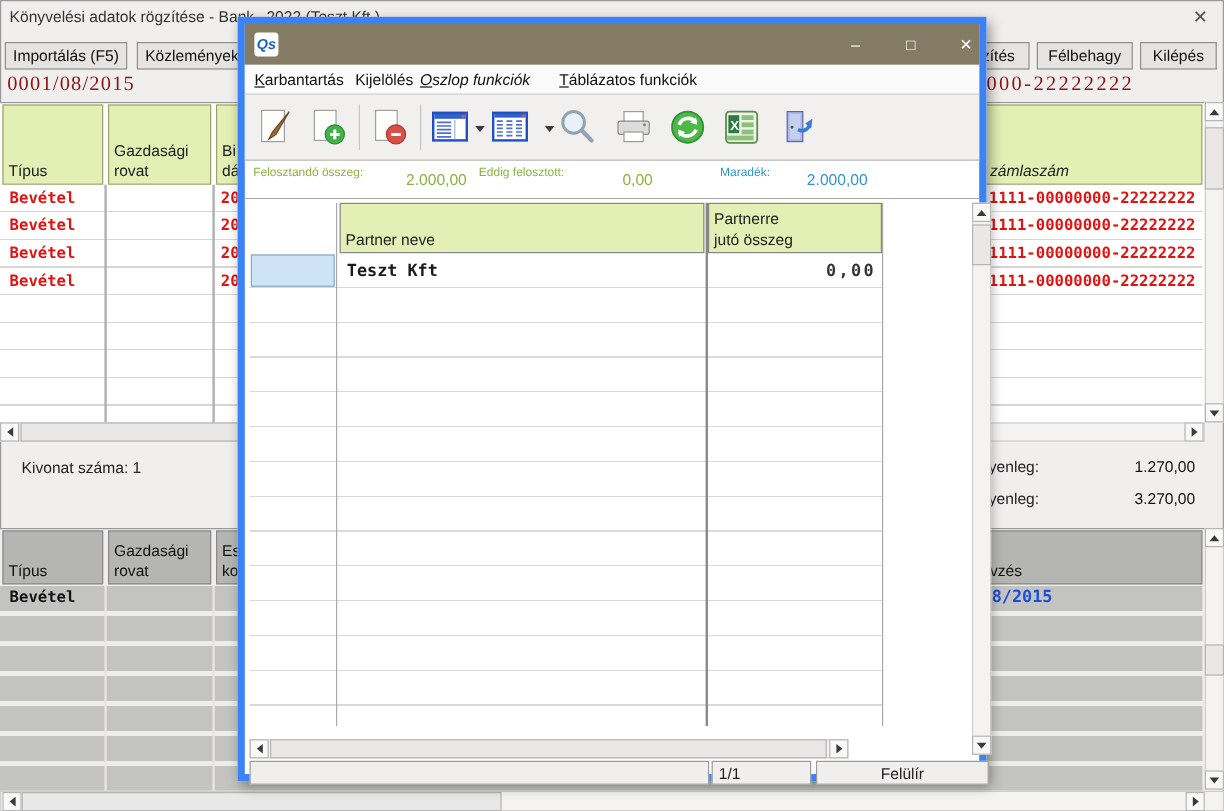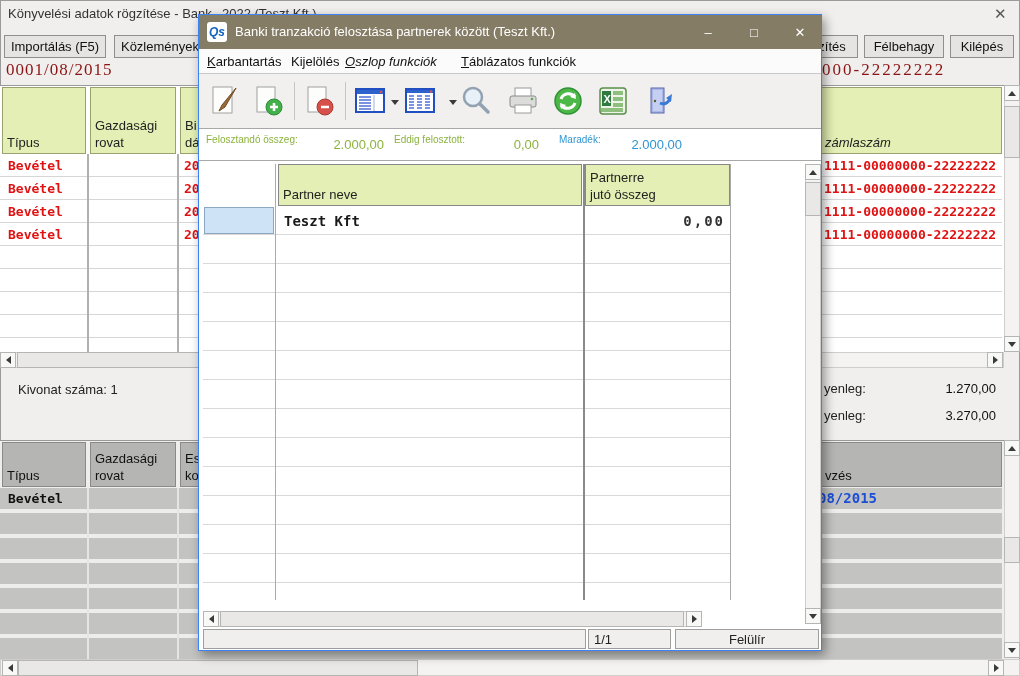--- a/index.html
+++ b/index.html
@@ -25,37 +25,37 @@
   .sbtrack{position:absolute;background:#f4f3f1;border:1px solid #cfcecd;}
   .sbtn{position:absolute;width:16px;height:16px;background:#f8f8f7;border:1px solid #b5b5b5;
     display:flex;align-items:center;justify-content:center;}
   .thumb{position:absolute;background:#e9e8e6;border:1px solid #b5b5b5;}
   .tri{width:0;height:0;display:block;}
   .tri.up{border-left:4px solid transparent;border-right:4px solid transparent;border-bottom:5px solid #3a3a3a;}
   .tri.down{border-left:4px solid transparent;border-right:4px solid transparent;border-top:5px solid #3a3a3a;}
   .tri.left{border-top:4px solid transparent;border-bottom:4px solid transparent;border-right:5px solid #3a3a3a;}
   .tri.right{border-top:4px solid transparent;border-bottom:4px solid transparent;border-left:5px solid #3a3a3a;}
   
-  #dialog{left:198px;top:14px;width:624px;height:637px;background:#fff;border:1px solid #3b82f6;
+  #dialog{left:198px;top:14px;width:624px;height:637px;background:#fff;border:6px solid #3b82f6;
     box-shadow:3px 4px 10px rgba(0,0,0,.4);z-index:10;}
   #dlg-titlebar{left:0;top:0;width:100%;height:34px;background:var(--titlebar-brown);
     display:flex;align-items:center;color:#fff;}
   .dlg-ctrl{position:absolute;top:0;width:34px;height:34px;display:flex;align-items:center;
     justify-content:center;color:#fff;font-size:13px;}
   #dlg-menubar{left:0;top:34px;width:100%;height:25px;background:#fbfbfb;border-bottom:1px solid #c9c9c9;}
   .menu-item{position:absolute;top:0;height:24px;display:flex;align-items:center;font-size:13px;color:#111;}
   .menu-item .u{text-decoration:underline;}
   #dlg-toolbar{left:0;top:59px;width:100%;height:54px;background:#f1f0ee;}
   .tbico{position:absolute;top:8px;width:38px;height:38px;display:flex;align-items:center;justify-content:center;}
   .tbsep{position:absolute;top:8px;width:1px;height:38px;background:#c6c6c4;}
   .ddarrow{position:absolute;top:26px;}
   .groove{position:absolute;width:100%;height:2px;border-top:1px solid #a8a8a6;border-bottom:1px solid #fff;}
   .sumlabel{position:absolute;top:119px;font-size:10px;}
   .sumval{position:absolute;top:122px;text-align:right;font-size:13px;}
-  .glabel{color:var(--label-green);} .blabel{color:var(--label-blue);}
+  .glabel{color:var(--label-green);} .blabel{color:var(--label-blue);margin-left:36px;}
   .statuscell{position:absolute;top:614px;height:20px;background:#f0efee;border:1px solid #9e9e9e;
     display:flex;align-items:center;font-size:13px;color:#222;}
 </style>
 </head>
 <body>
 
 <div id="screen">
 
   <div class="abs" style="left:0;top:0;width:1020px;height:30px;">
     <span class="abs" style="left:8px;top:6px;color:#333;">Könyvelési adatok rögzítése - Bank</span>
@@ -175,21 +175,20 @@
     <div class="sbtn" style="left:987px;top:0;">
         <span class="tri right"></span>
       </div>
   </div>
 
   <div class="abs" id="dialog">
 
     <div class="abs" id="dlg-titlebar">
       <span class="abs" style="left:8px;top:7px;width:20px;height:20px;background:#fff;border-radius:3px;
         display:flex;align-items:center;justify-content:center;color:#1565c0;font-weight:bold;font-style:italic;font-size:12px;">Qs</span>
-      <span class="abs" style="left:36px;top:9px;font-size:13px;color:#fff;white-space:nowrap;">Banki tranzakció felosztása partnerek között (Teszt Kft.)</span>
       <span class="dlg-ctrl" style="left:492px;">–</span>
       <span class="dlg-ctrl" style="left:538px;">□</span>
       <span class="dlg-ctrl" style="left:584px;">✕</span>
     </div>
 
     <div class="abs" id="dlg-menubar">
       <div class="menu-item" style="left:8px;">
         <span><span class="u">K</span><span>arbantartás</span></span>
         </div>
       <div class="menu-item" style="left:92px;">

